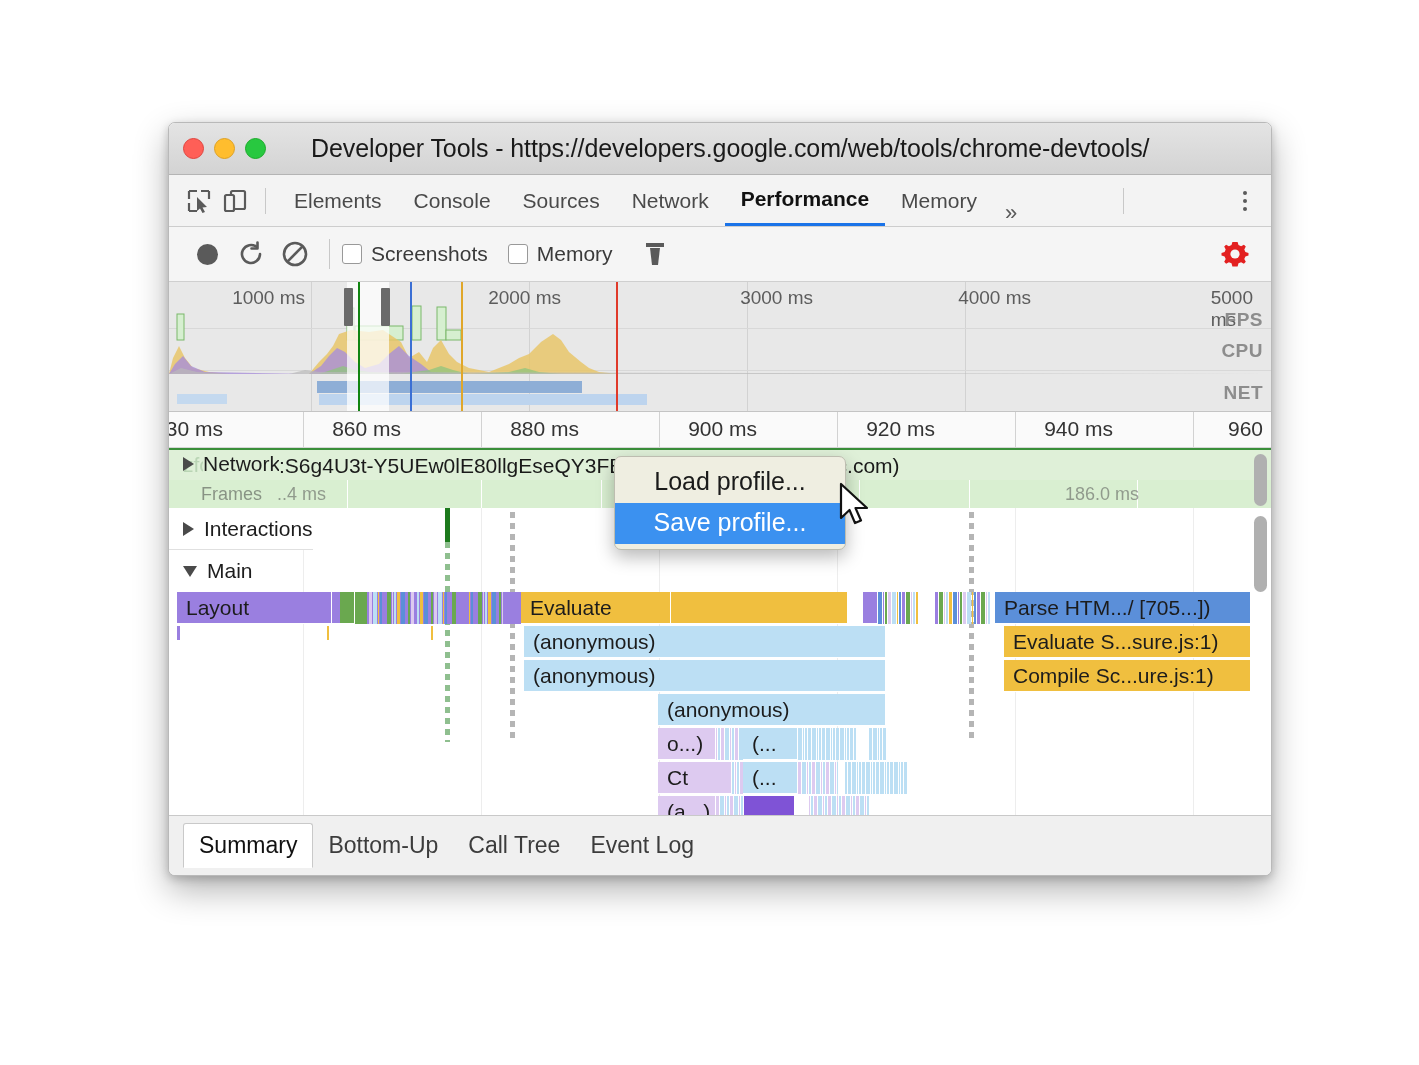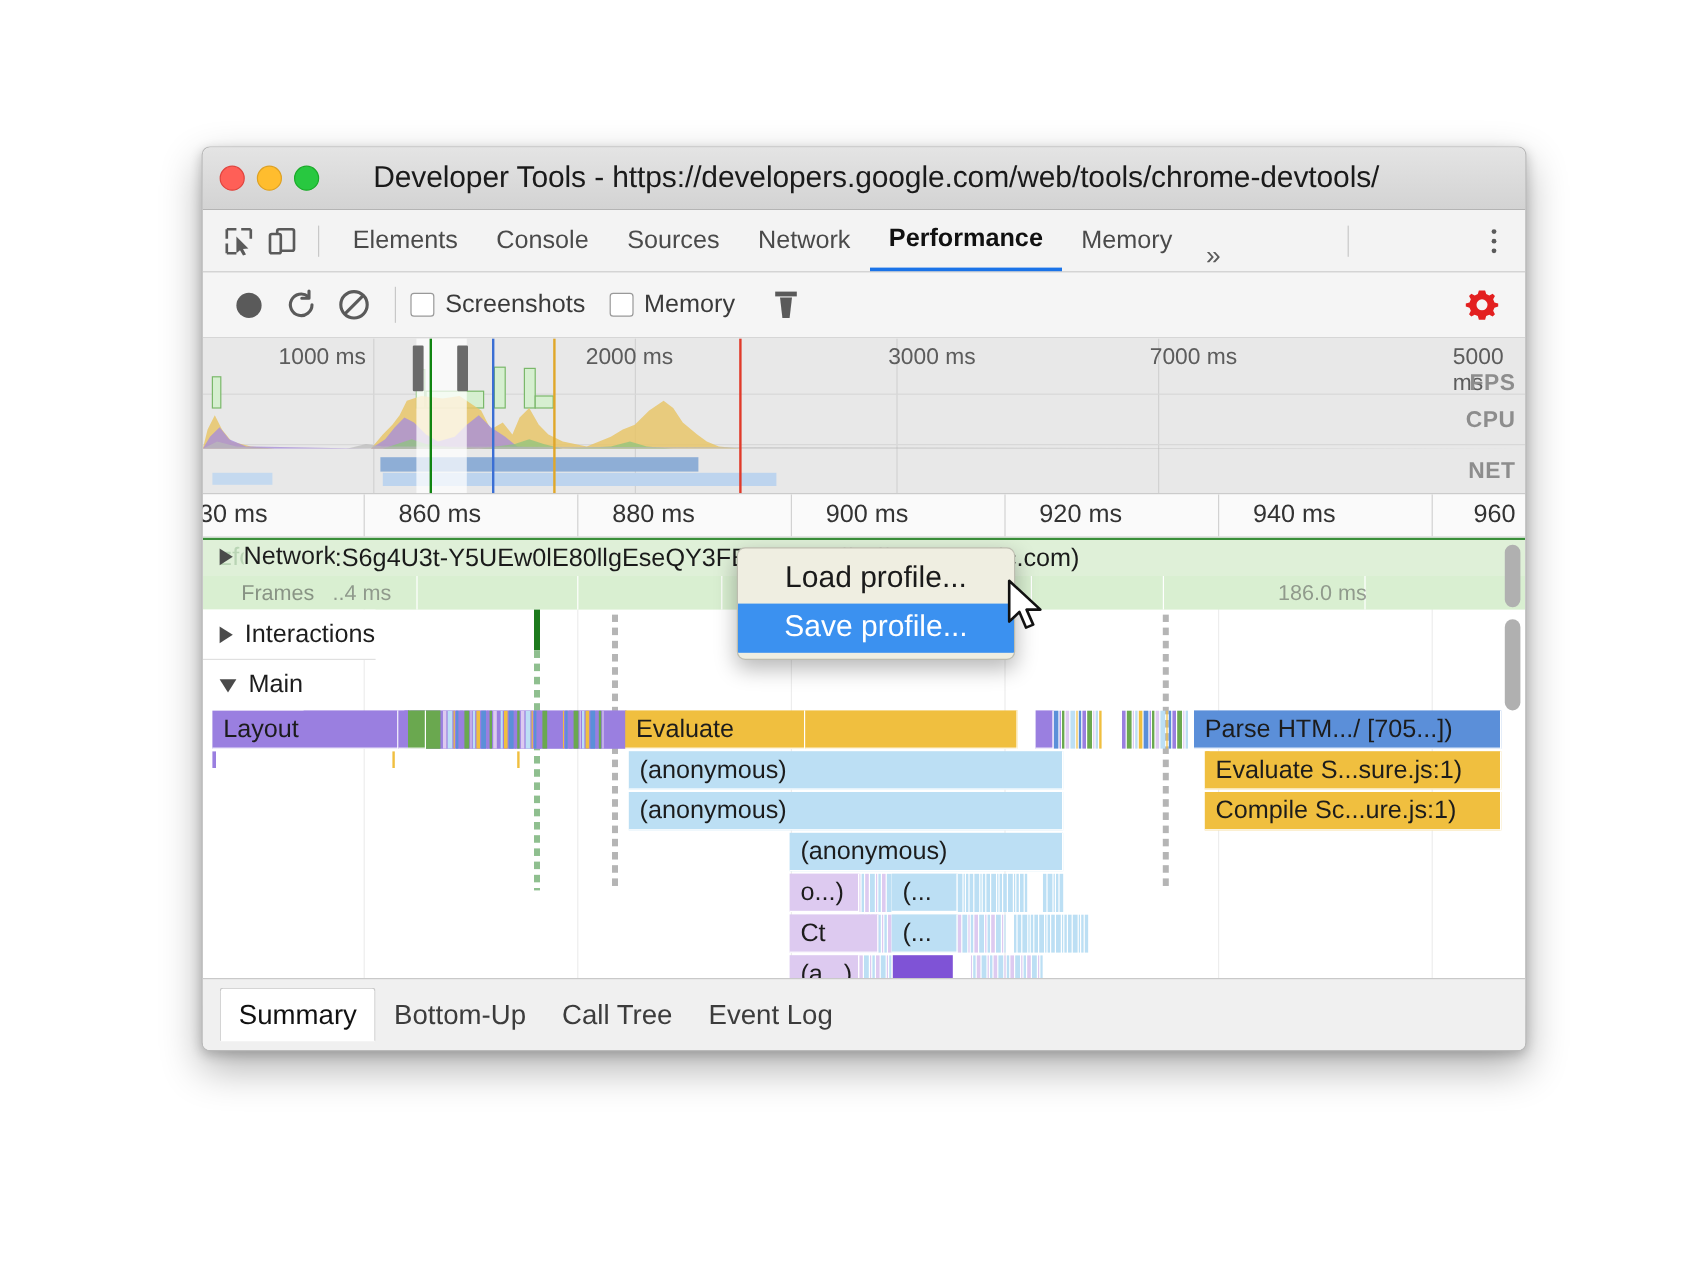--- a/index.html
+++ b/index.html
@@ -248,21 +248,21 @@
         <div class="ov-vline" style="left:142px"></div>
         <div class="ov-vline" style="left:360px"></div>
         <div class="ov-vline" style="left:578px"></div>
         <div class="ov-vline" style="left:796px"></div>
         <div class="ov-hline" style="top:46px"></div>
         <div class="ov-hline" style="top:88px"></div>
       </div>
       <div class="ov-tick" style="left:142px">1000 ms</div>
       <div class="ov-tick" style="left:398px">2000 ms</div>
       <div class="ov-tick" style="left:650px">3000 ms</div>
-      <div class="ov-tick" style="left:868px">7000 ms</div>
+      <div class="ov-tick" style="left:868px">4000 ms</div>
       <div class="ov-tick" style="left:1090px">5000 ms</div>
       <div class="ov-rowlabel" style="top:27px">FPS</div>
       <div class="ov-rowlabel" style="top:58px">CPU</div>
       <div class="ov-rowlabel" style="top:100px">NET</div>
 
       <svg style="position:absolute;left:0;top:22px" width="1104" height="44">
         <rect x="8" y="10" width="7" height="26" fill="#d6efd0" stroke="#7ab86a"></rect>
         <rect x="178" y="4" width="7" height="32" fill="#d6efd0" stroke="#7ab86a"></rect>
         <rect x="186" y="22" width="48" height="14" fill="#d6efd0" stroke="#7ab86a"></rect>
         <rect x="243" y="2" width="9" height="34" fill="#d6efd0" stroke="#7ab86a"></rect>

